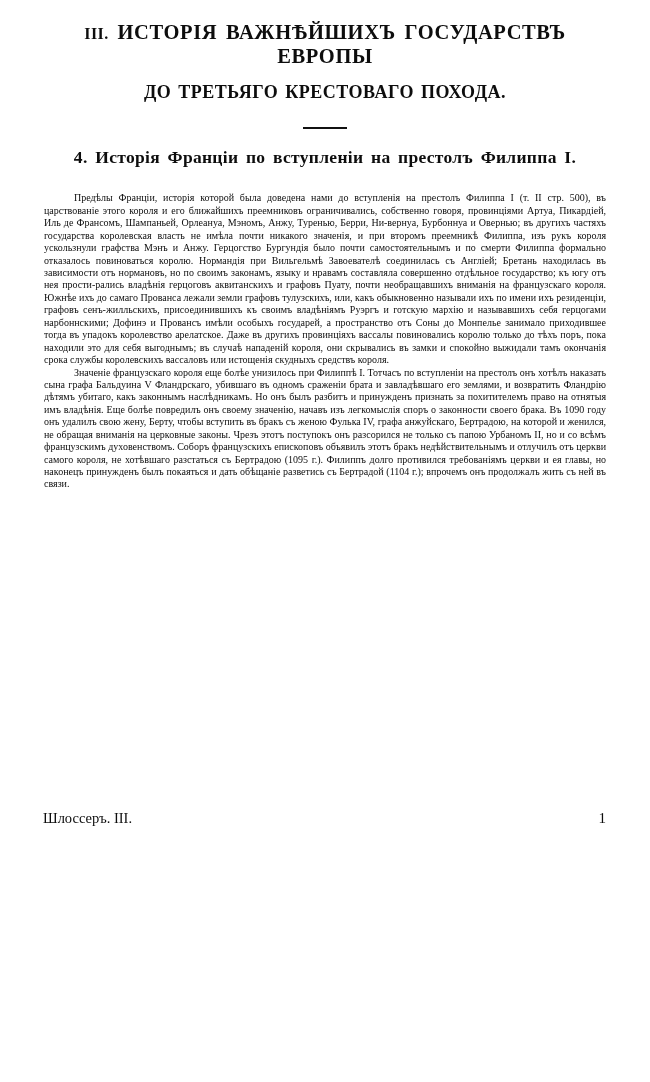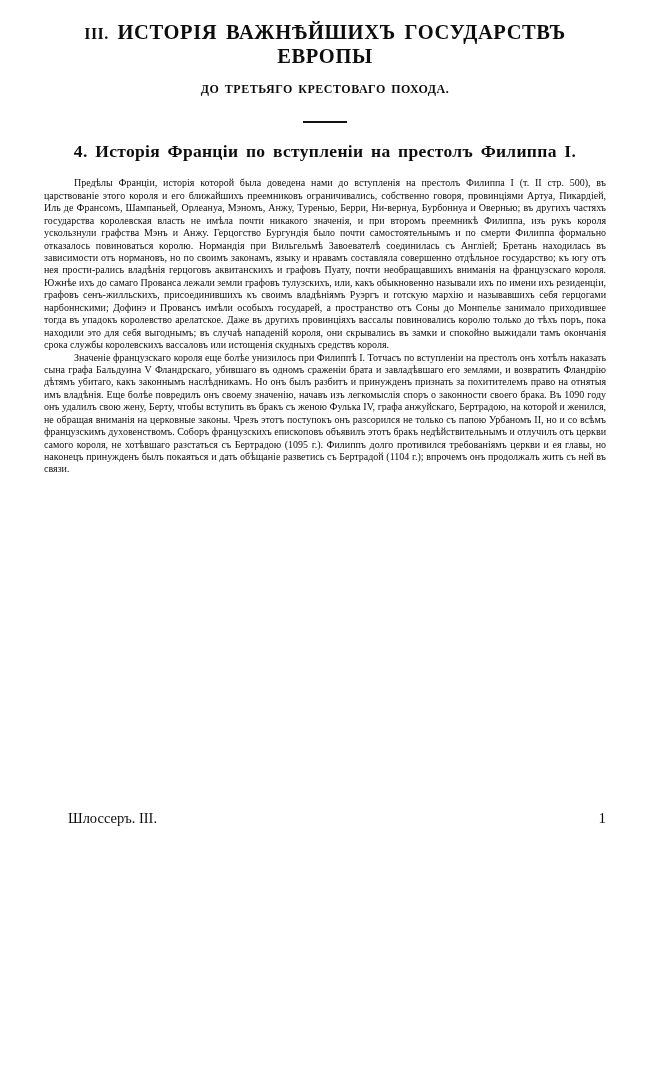--- a/index.html
+++ b/index.html
@@ -30,58 +30,58 @@
     margin: 2px 0 0 0;
     word-spacing: 3px;
   }
   .chapter-heading .numeral {
     font-size: 16px;
     letter-spacing: 0.5px;
   }
   .chapter-subheading {
     text-align: center;
     font-weight: bold;
-    font-size: 12px;
+    font-size: 18px;
     letter-spacing: 0.5px;
     margin: 14px 0 0 0;
     word-spacing: 2px;
   }
   .rule-wrap {
     text-align: center;
     margin: 12px 0 2px 0;
   }
   .rule {
     display: inline-block;
     width: 44px;
     height: 2px;
     background: #111;
   }
   .section-heading {
     text-align: center;
     font-weight: bold;
     font-size: 17.5px;
     letter-spacing: 0.3px;
-    margin: 14px 0 15px 0;
+    margin: 14px 0 24px 0;
     word-spacing: 3px;
   }
   .body-text {
     font-size: 10px;
     line-height: 1.245;
     text-align: justify;
     text-justify: inter-word;
     hyphens: manual;
     margin: 0;
   }
   .body-text p {
     margin: 0;
     text-indent: 30px;
   }
   .footer {
     position: absolute;
-    left: 52px;
+    left: 27px;
     right: 44px;
     bottom: 255px;
     display: flex;
     justify-content: space-between;
     align-items: flex-end;
     font-size: 14.5px;
   }
   .footer .sig { padding-left: 16px; }
   .footer .pageno { font-size: 15px; }
 </style>

